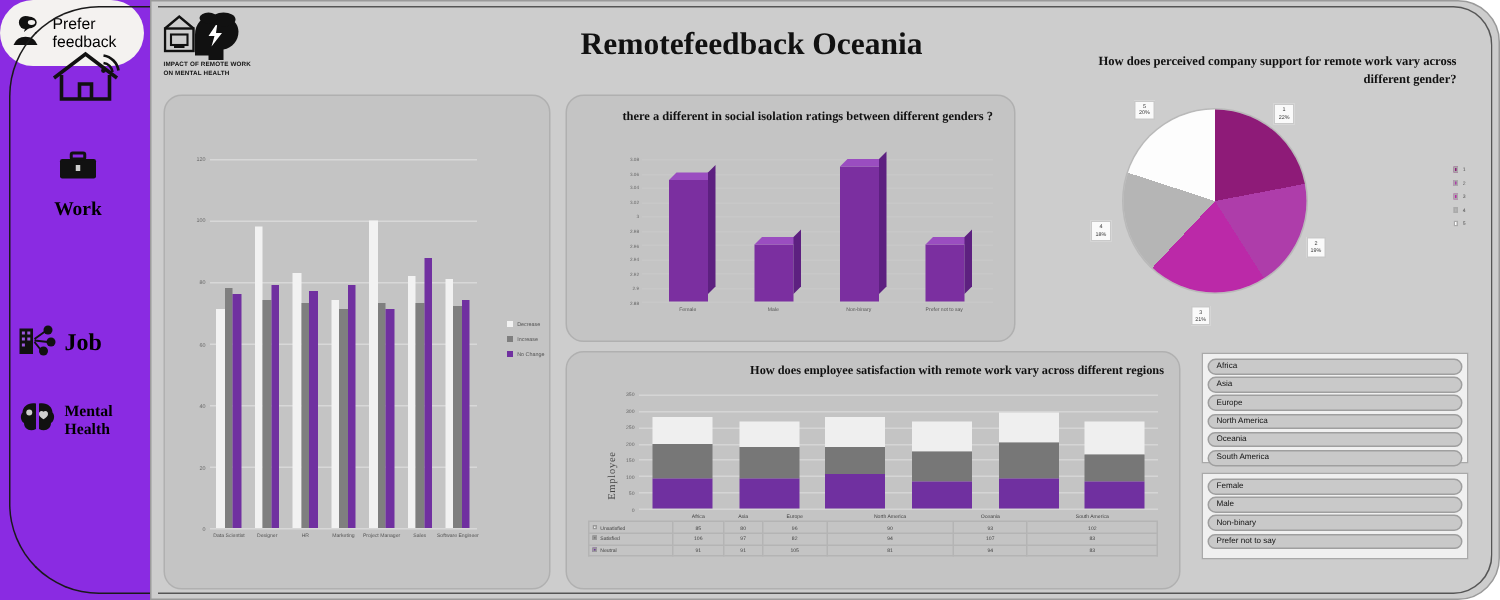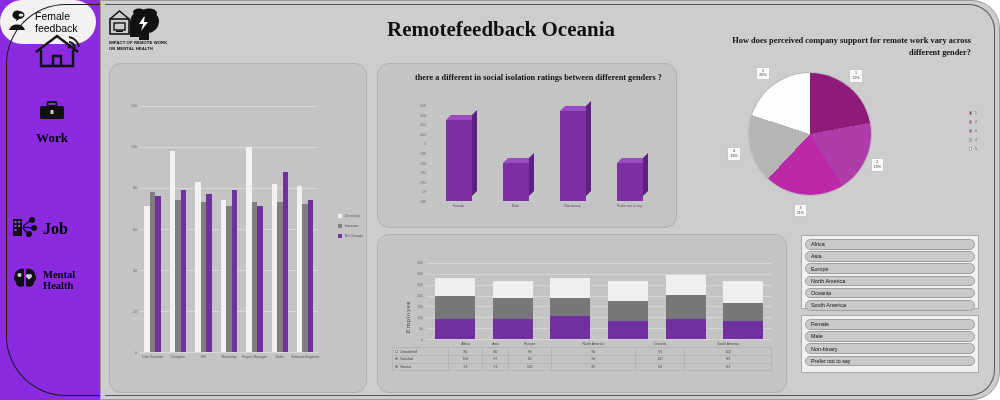--- a/index.html
+++ b/index.html
@@ -229,21 +229,21 @@
 
   <div id="sb-remote">
     <span class="ico">
       <svg width="24" height="22" viewBox="0 0 24 22">
         <circle cx="10" cy="6" r="4.4" fill="#111"></circle>
         <path d="M2 21 a8.6 8.6 0 0 1 16 0 z" fill="#111"></path>
         <path d="M12 2 a5.5 4 0 1 1 0 8 l-3 2.4 .7-2.6 a5.5 4 0 0 1 2.3-7.8z" fill="#111"></path>
         <ellipse cx="14" cy="6" rx="2.4" ry="1.6" fill="#f4f2f0"></ellipse>
       </svg>
     </span>
-    <span class="sb-label">Female feedback</span>
+    <span class="sb-label">Prefer feedback</span>
   </div>
 
   <div class="sb-item" id="sb-job">
     <span class="ico">
       <svg width="26" height="22" viewBox="0 0 26 22">
         <rect x="1" y="3" width="9" height="17" fill="#111"></rect>
         <rect x="2.6" y="5" width="2" height="2" fill="#9b59e0"></rect>
         <rect x="6.2" y="5" width="2" height="2" fill="#9b59e0"></rect>
         <rect x="2.6" y="9" width="2" height="2" fill="#9b59e0"></rect>
         <rect x="6.2" y="9" width="2" height="2" fill="#9b59e0"></rect>
@@ -474,20 +474,21 @@
           <span>4</span>
         </div>
         <div class="pleg">
           <i style="background:#fdfdfd;border:.3px solid #aaa"></i>
           <span>5</span>
         </div>
       </div>
   </div>
 
   <div class="panel" id="panel-regions">
+    <div class="panel-title">How does employee satisfaction with remote work vary across different regions</div>
     <div id="reg-axislabel">Employee</div>
     <div id="reg-plot">
         <div class="rgrid" style="top: 100%;">
           <div class="rytick" style="top: 100%;">0</div>
         </div>
         <div class="rgrid" style="top: 85.7143%;">
           <div class="rytick" style="top: 85.7143%;">50</div>
         </div>
         <div class="rgrid" style="top: 71.4286%;">
           <div class="rytick" style="top: 71.4286%;">100</div>

